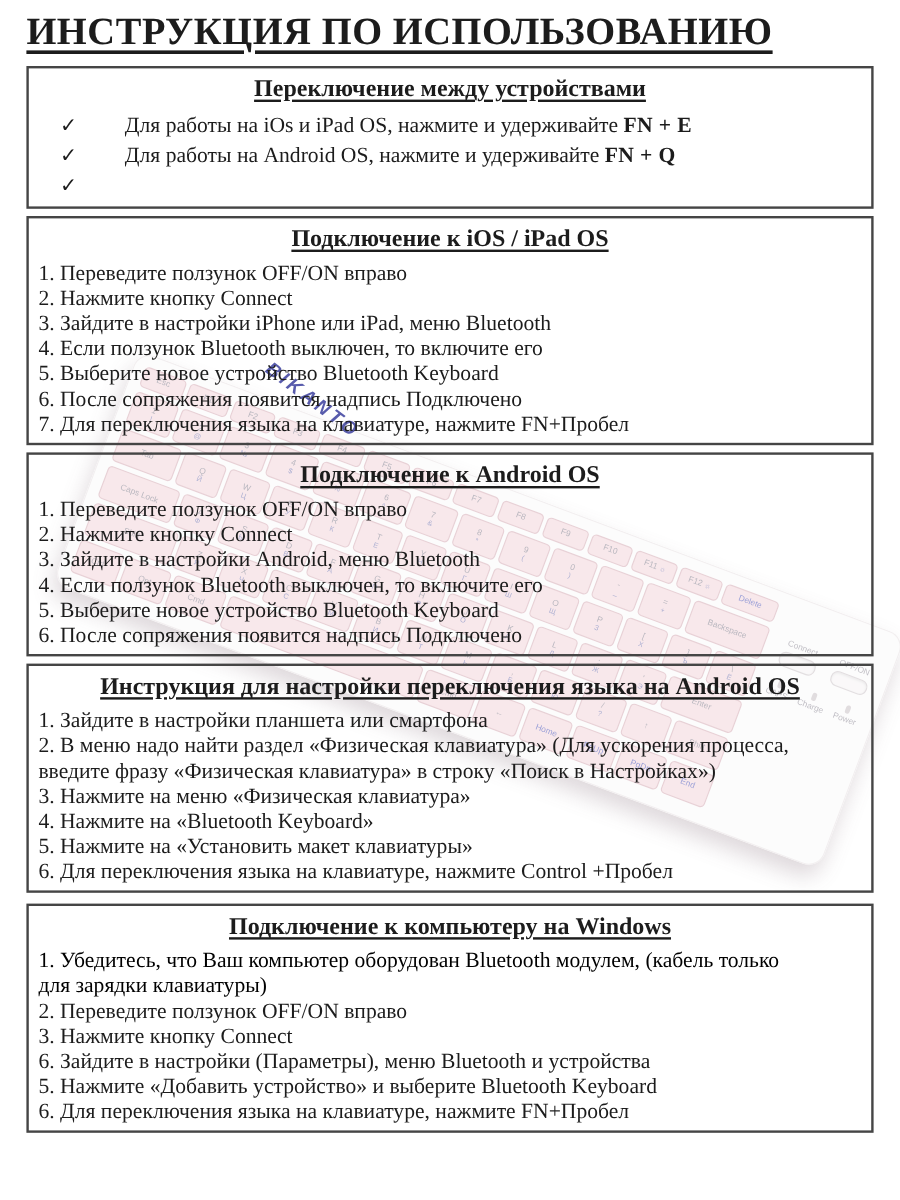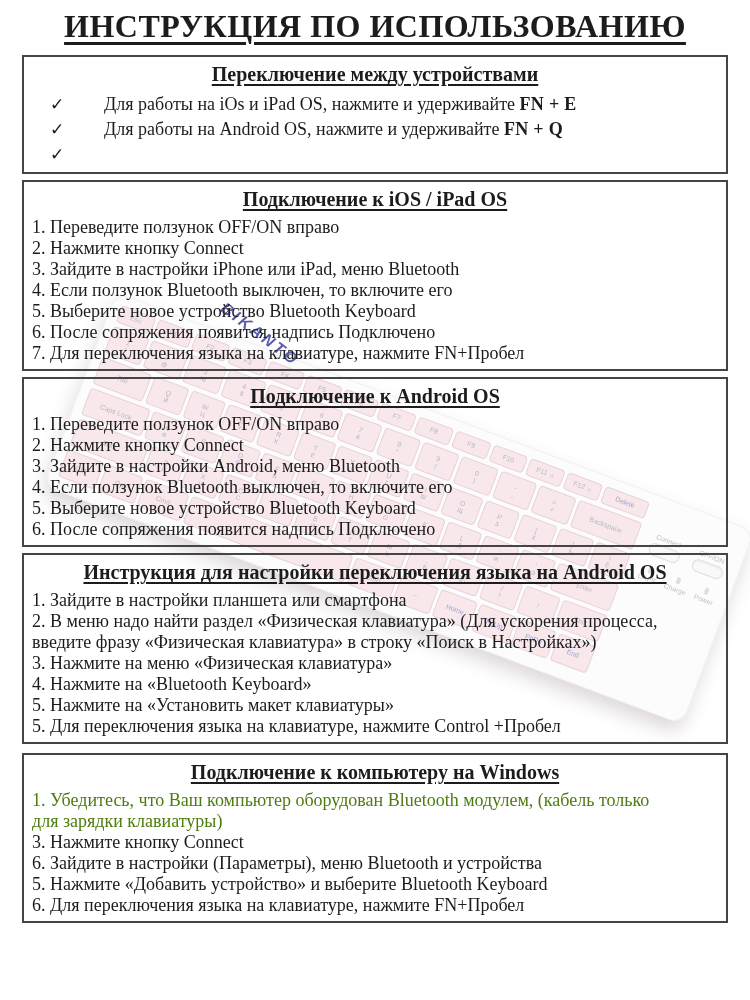--- a/index.html
+++ b/index.html
@@ -52,40 +52,40 @@
     position:absolute;left:228px;top:299px;z-index:0;
     transform:rotate(37deg);transform-origin:0 0;
     font-family:"Liberation Sans","DejaVu Sans",sans-serif;
     font-weight:bold;font-style:italic;font-size:16px;letter-spacing:3px;
     color:#3b3f9e;opacity:.85;
   }
 
   
   .page{position:relative;z-index:1;padding:6px 22px 0;}
   .title{
-    text-align:center;font-size:32px;font-weight:bold;letter-spacing:.5px;
+    font-size:32px;font-weight:bold;letter-spacing:.5px;
     margin:2px 0 10px;
     text-decoration:underline;text-decoration-thickness:3px;text-underline-offset:5px;font-family:Liberation Serif, serif;
   }
   section.box{
     border:2px solid #454545;background:transparent;
     margin:0 0 6px;padding:5px 8px 5px;
   }
   section.box.last{margin-top:9px;}
   h2.box-heading{
     text-align:center;font-size:20px;font-weight:bold;margin:1px 0 6px;
     text-decoration:underline;text-decoration-thickness:2px;text-underline-offset:3px;
   }
   ul.list{list-style:none;margin:0;padding:0;width:645px;font-size:18px;}
   ul.list.num li{line-height:21px;}
   ul.list.check{padding-left:16px;}
   ul.list.check li{display:flex;line-height:25px;}
   ul.list.check .tick{flex:0 0 54px;padding-left:2px;font-size:17px;}
   ul.list b{font-weight:bold;letter-spacing:.3px;}
-  ul.list li.red{color:#4d7c0f;}
+  ul.list li.red{color:#000000;}
 </style>
 </head>
 <body>
 
 <div class="bg-layer">
   <div class="kb">
     <div class="kb-keys" id="kb-keys">
         <div class="kb-row fn">
           <div class="key" style="flex: 1 1 0px;">
             <span class="kl">Esc</span>
@@ -454,27 +454,28 @@
   </section>
 
   <section class="box">
     <h2 class="box-heading">Инструкция для настройки переключения языка на Android OS</h2>
     <ul class="list num">
         <li>1. Зайдите в настройки планшета или смартфона</li>
         <li>2. В меню надо найти раздел «Физическая клавиатура» (Для ускорения процесса, введите фразу «Физическая клавиатура» в строку «Поиск в Настройках»)</li>
         <li>3. Нажмите на меню «Физическая клавиатура»</li>
         <li>4. Нажмите на «Bluetooth Keyboard»</li>
         <li>5. Нажмите на «Установить макет клавиатуры»</li>
-        <li>5. Для переключения языка на клавиатуре, нажмите Control +Пробел</li>
+        <li>6. Для переключения языка на клавиатуре, нажмите Control +Пробел</li>
       </ul>
   </section>
 
   <section class="box last">
     <h2 class="box-heading">Подключение к компьютеру на Windows</h2>
     <ul class="list num">
         <li class="red">1. Убедитесь, что Ваш компьютер оборудован Bluetooth модулем, (кабель только для зарядки клавиатуры)</li>
+        <li>2. Переведите ползунок OFF/ON вправо</li>
         <li>3. Нажмите кнопку Connect</li>
         <li>6. Зайдите в настройки (Параметры), меню Bluetooth и устройства</li>
         <li>5. Нажмите «Добавить устройство» и выберите Bluetooth Keyboard</li>
         <li>6. Для переключения языка на клавиатуре, нажмите FN+Пробел</li>
       </ul>
   </section>
 </div>
 
 </body></html>

